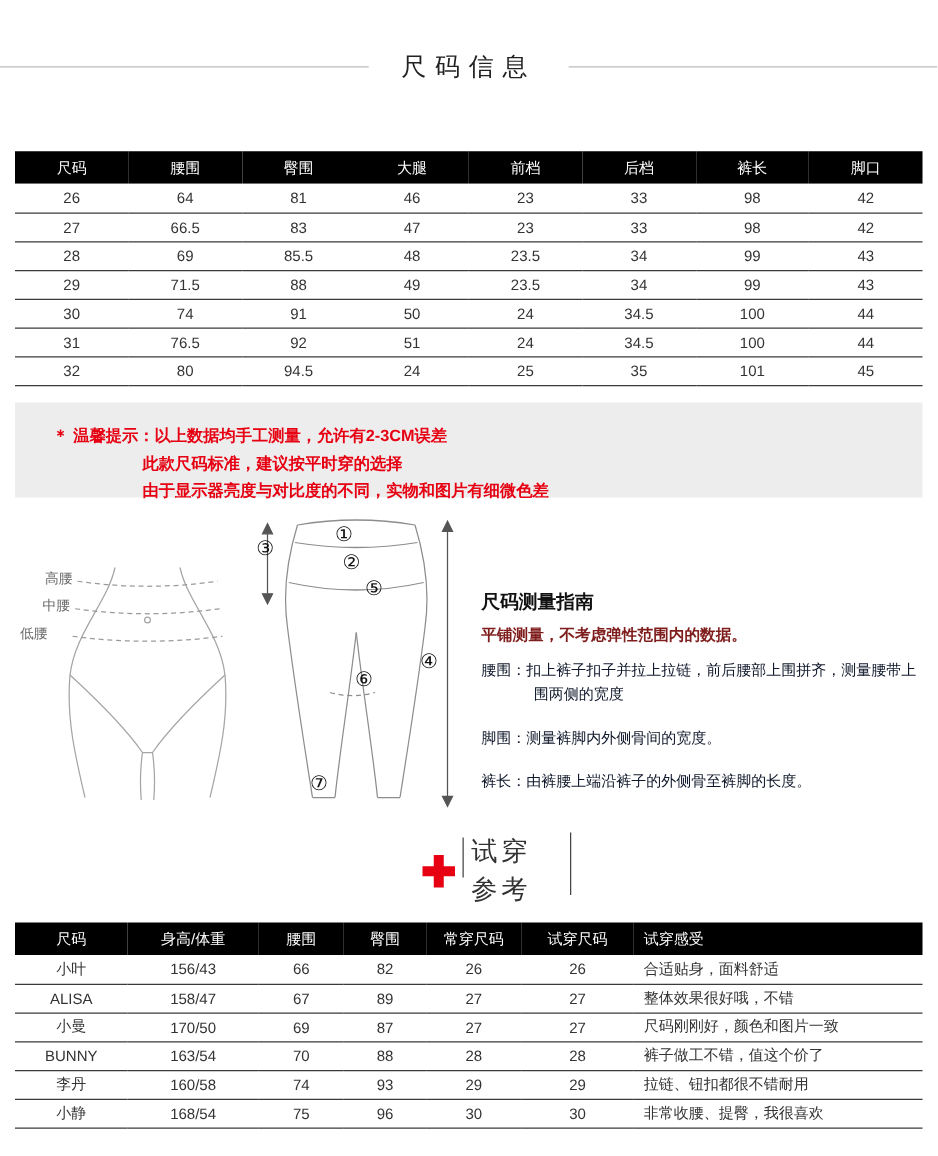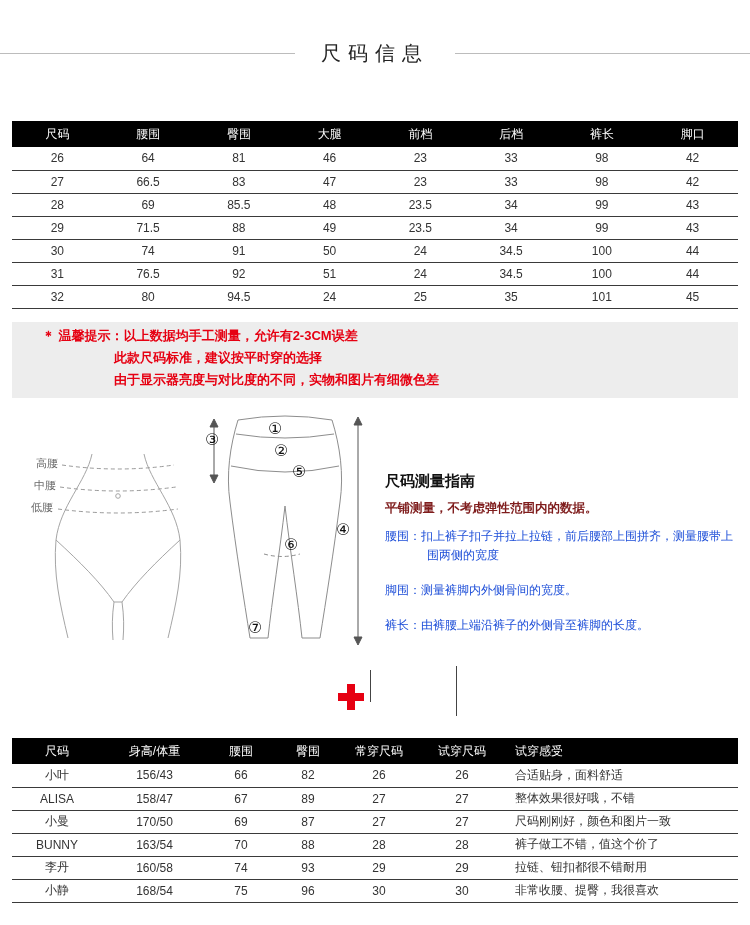--- a/index.html
+++ b/index.html
@@ -15,35 +15,35 @@
   
   table.data-table { position:absolute; left:12px; width:726px; border-collapse:collapse; table-layout:fixed; }
   #size-table { top:121px; }
   #tryon-table { top:738px; }
   .data-table thead th { background:#000; color:#fff; font-weight:normal; font-size:12px; height:26px; text-align:center; }
   .data-table tbody td { font-size:12px; color:#333; height:23px; text-align:center; border-bottom:1px solid #3a3a3a; background:#fff; }
   #tryon-table th:last-child, #tryon-table td:last-child { text-align:left; padding-left:8px; }
 
   
   .tip { position:absolute; left:12px; top:322px; width:726px; height:76px; background:#ededed;
-         padding:3px 0 0 30px; color:#e60012; font-size:13px; font-weight:bold; line-height:22px; }
+         padding:16px 0 0 30px; color:#e60012; font-size:13px; font-weight:bold; line-height:22px; }
   .tip .indent { margin-left:72px; }
 
   
   .fig-svg { position:absolute; }
   #body-figure { left:28px; top:432px; }
   #pants-figure { left:200px; top:408px; }
   .waist-label { position:absolute; font-size:11px; color:#666; line-height:1; }
   .pt { position:absolute; font-size:16px; color:#111; line-height:1; }
 
   
   .guide { position:absolute; left:385px; top:424px; width:352px; }
   .guide-title { font-size:15px; font-weight:bold; color:#111; margin-bottom:9px;margin-top:48px; }
   .guide-note { color:#7f1d1d; font-size:12.5px; font-weight:bold; margin-bottom:10px; }
-  .guide p.item { font-size:12px; color:#1d4ed8; line-height:19px; margin-bottom:12px; padding-left:42px; text-indent:-42px;font-family:Liberation Serif, serif; }
+  .guide p.item { font-size:12px; color:#0f172a; line-height:19px; margin-bottom:12px; padding-left:42px; text-indent:-42px;font-family:Liberation Serif, serif; }
   .guide p.item.spaced { margin-top:16px; }
 
   
   .cross { position:absolute; left:338px; top:684px; width:26px; height:26px; }
   .cross::before { content:""; position:absolute; left:9px; top:0; width:8px; height:26px; background:#e60012; }
   .cross::after  { content:""; position:absolute; left:0; top:9px; width:26px; height:8px; background:#e60012; }
   .vbar { position:absolute; width:1px; background:#444; }
   #vbar-left  { left:370px; top:670px; height:32px; }
   #vbar-right { left:456px; top:666px; height:50px; }
   .tryon-text { position:absolute; left:377px; top:667px; font-size:21px; color:#333; letter-spacing:3px; line-height:30px; }
@@ -162,21 +162,21 @@
       <circle cx="90" cy="64" r="2.3"></circle>
     </g>
     <g fill="none" stroke="#9a9a9a" stroke-width="1" stroke-dasharray="4 3">
       <path d="M34,33 Q90,41 146,33"></path>
       <path d="M32,55 Q90,63 148,55"></path>
       <path d="M30,77 Q90,85 150,77"></path>
     </g>
   </svg>
   <span class="waist-label" style="left:36px;top:458px;">高腰</span>
   <span class="waist-label" style="left:34px;top:480px;">中腰</span>
-  <span class="waist-label" style="left:31px;top:502px;">低腰</span>
+  <span class="waist-label" style="left:16px;top:502px;">低腰</span>
 
   <svg class="fig-svg" id="pants-figure" width="175" height="245" viewBox="0 0 175 245">
     <g fill="none" stroke="#8d8d8d" stroke-width="1">
       <path d="M38,12 Q85,4 132,12"></path>
       <path d="M36,26 Q85,34 134,26"></path>
       <path d="M38,12 C30,38 26,66 30,94 C36,142 44,192 50,230"></path>
       <path d="M132,12 C140,38 144,66 140,94 C134,142 126,192 120,230"></path>
       <path d="M31,58 Q85,70 139,58"></path>
       <path d="M85,98 C80,142 72,192 68,230"></path>
       <path d="M85,98 C90,142 98,192 102,230"></path>
@@ -206,20 +206,24 @@
   <div class="guide">
     <div class="guide-title">尺码测量指南</div>
     <div class="guide-note">平铺测量，不考虑弹性范围内的数据。</div>
     <p class="item"><span>腰围：</span><span>扣上裤子扣子并拉上拉链，前后腰部上围拼齐，测量腰带上围两侧的宽度</span></p>
     <p class="item spaced"><span>脚围：</span><span>测量裤脚内外侧骨间的宽度。</span></p>
     <p class="item spaced"><span>裤长：</span><span>由裤腰上端沿裤子的外侧骨至裤脚的长度。</span></p>
   </div>
 
   <div class="cross"></div>
   <div class="vbar" id="vbar-left"></div>
+  <div class="tryon-text">
+    <div>试穿</div>
+    <div>参考</div>
+  </div>
   <div class="vbar" id="vbar-right"></div>
 
   <table class="data-table" id="tryon-table">
     <colgroup>
       <col style="width:90px">
         <col style="width:105px">
         <col style="width:68px">
         <col style="width:66px">
       <col style="width:76px">
         <col style="width:90px">

